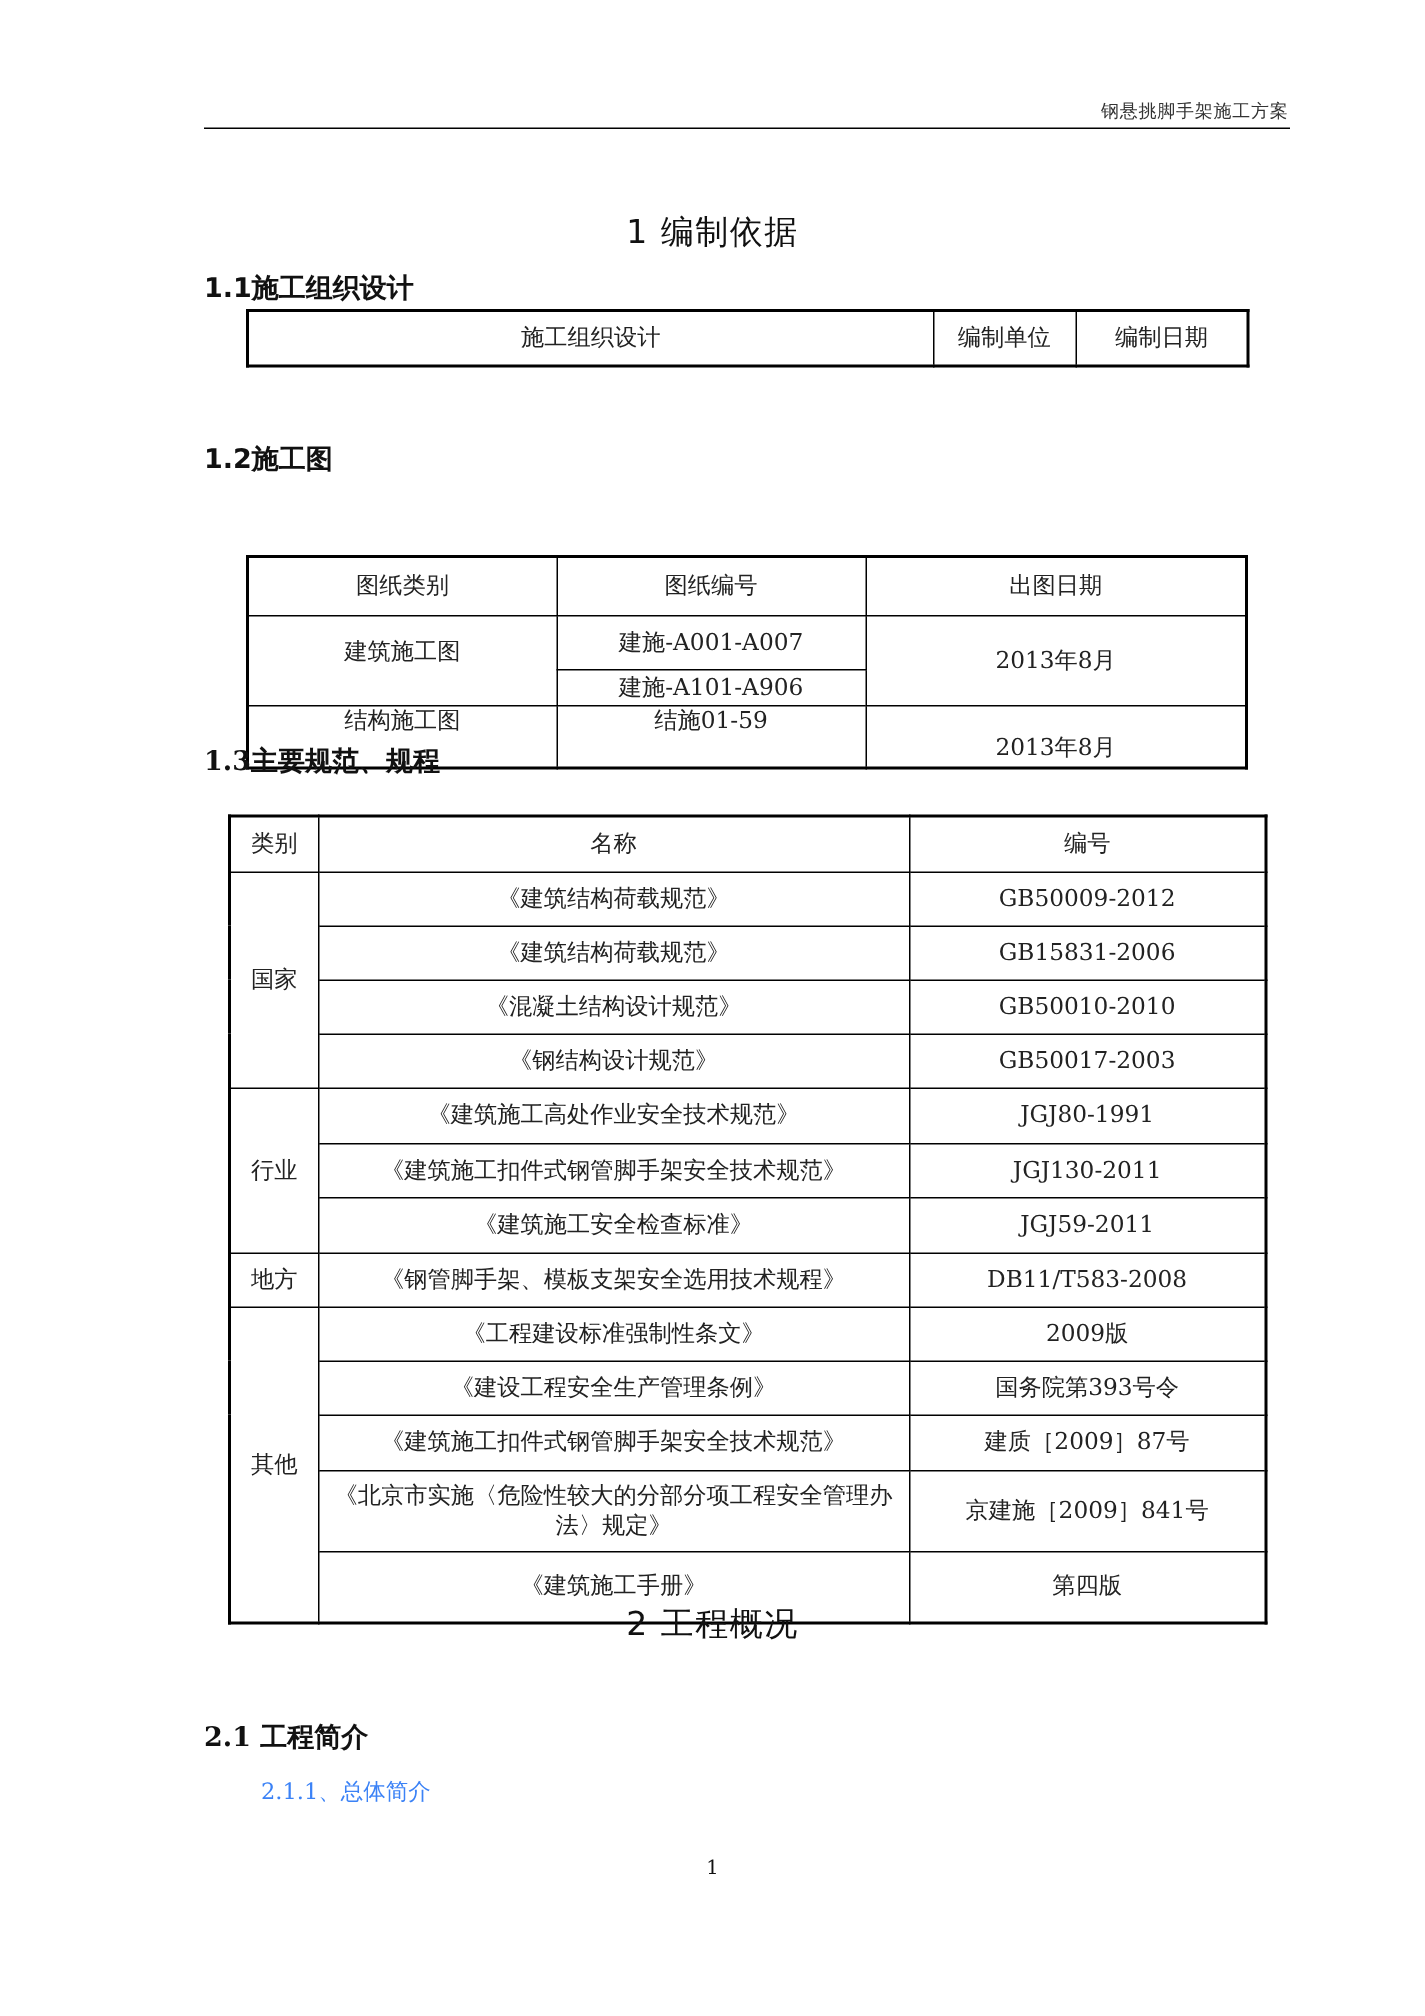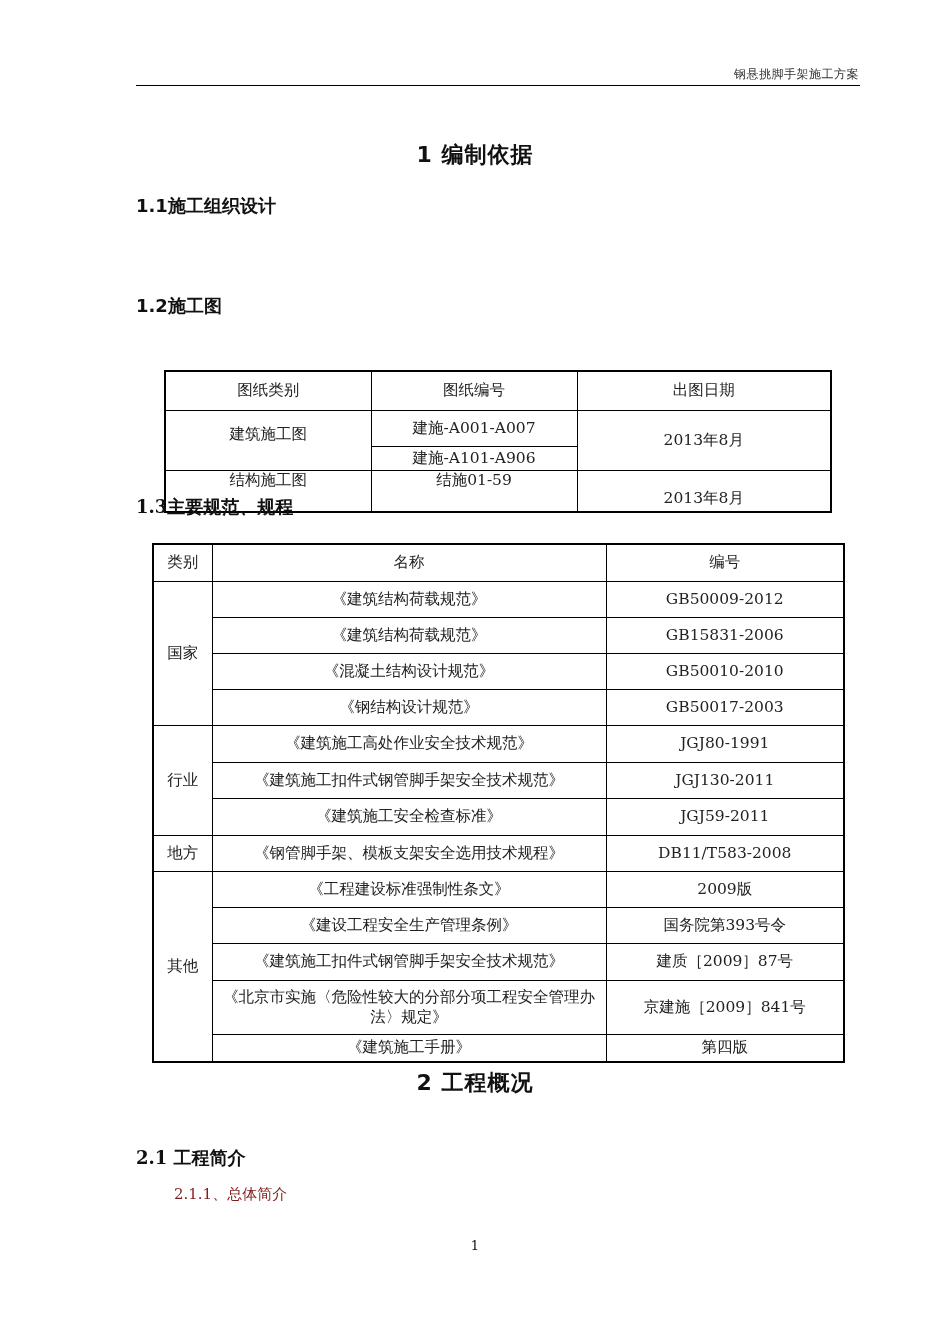--- a/index.html
+++ b/index.html
@@ -1,54 +1,59 @@
 <!DOCTYPE html>
 <html><head>
 <meta charset="utf-8">
 <style>
   html, body { margin: 0; padding: 0; background: #ffffff; }
   body { width: 950px; height: 1344px; position: relative; overflow: hidden;
          font-family: "DejaVu Serif", "Liberation Serif", serif; color: #111; }
   .abs { position: absolute; }
   .header-text { right: 91px; top: 66px; font-size: 12px; color: #333; letter-spacing: 0.5px; }
   .header-rule { left: 136px; top: 85px; width: 724px; height: 1px; background: #000; }
-  .h1 { left: 0; width: 950px; text-align: center; font-size: 22px; font-weight: bold;
+  .h1 { left: 0; width: 950px; text-align: center; font-size: 22px; font-weight: normal;
         font-family: "DejaVu Sans", "Liberation Sans", sans-serif; letter-spacing: 1px; }
   .h2 { left: 136px; font-size: 18px; font-weight: bold;
         font-family: "DejaVu Sans", "Liberation Sans", sans-serif; }
-  .para { left: 174px; font-size: 15px; color: #7f1d1d; }
+  .para { left: 174px; font-size: 15px; color: #3b82f6; }
   .pagenum { left: 0; width: 950px; text-align: center; font-size: 13px; top: 1238px; }
 
   table { border-collapse: collapse; position: absolute; table-layout: fixed;
           font-size: 15.5px; color: #222; }
   table td { border: 1px solid #000; text-align: center; vertical-align: middle; padding: 0 2px;
              line-height: 1.2; }
   table.outer { border: 2.5px solid #000; }
   .t1 { left: 164px; top: 206px; width: 667px; }
   .t2 { left: 164px; top: 343px; width: 666px; margin-top: 27px; }
   .t3 { left: 152px; top: 543px; width: 691px; }
   .t3 td { font-size: 15.5px; margin-left: 13px; }
 </style>
 </head>
 <body>
 
 <div class="abs header-text">钢悬挑脚手架施工方案</div>
 <div class="abs header-rule"></div>
 
 <div class="abs h1" style="top:140px;">1 编制依据</div>
 
-<div class="abs h2" style="top:194px;text-align:right;">1.1施工组织设计</div>
+<div class="abs h2" style="top:180px;text-align:right;">1.1施工组织设计</div>
 
 <table class="t1 outer">
   <colgroup>
       <col style="width:457px">
       <col style="width:95px">
       <col style="width:115px">
     </colgroup>
   <tbody>
+      <tr style="height:37px">
+    <td>施工组织设计</td>
+    <td>编制单位</td>
+    <td>编制日期</td>
+  </tr>
 </tbody>
   </table>
 
 <div class="abs h2" style="top:294px;">1.2施工图</div>
 
 <table class="t2 outer">
   <colgroup>
       <col style="width:206px">
       <col style="width:206px">
       <col style="width:254px">
@@ -138,21 +143,21 @@
     <td>国务院第393号令</td>
   </tr>
   <tr style="height:37px">
     <td>《建筑施工扣件式钢管脚手架安全技术规范》</td>
     <td>建质［2009］87号</td>
   </tr>
   <tr style="height:54px">
     <td style="line-height:1.3">《北京市实施〈危险性较大的分部分项工程安全管理办法〉规定》</td>
     <td>京建施［2009］841号</td>
   </tr>
-  <tr style="height:28px">
+  <tr style="height:48px">
     <td>《建筑施工手册》</td>
     <td>第四版</td>
   </tr>
 </tbody>
   </table>
 
 <div class="abs h1" style="top:1068px;">2 工程概况</div>
 
 <div class="abs h2" style="top:1146px; font-family:'DejaVu Serif','Liberation Serif',serif;">2.1 工程简介</div>
 

